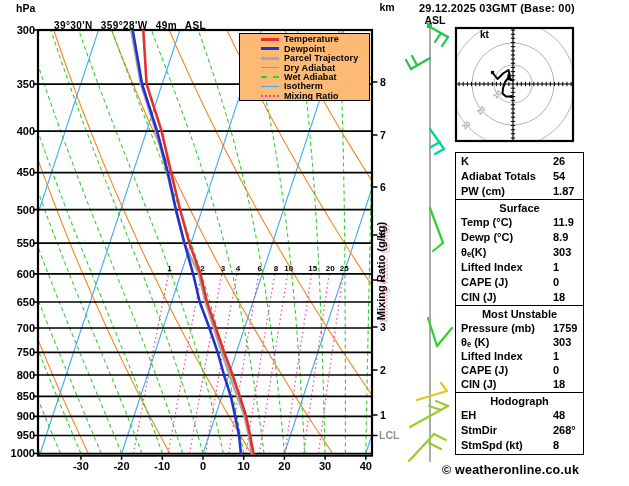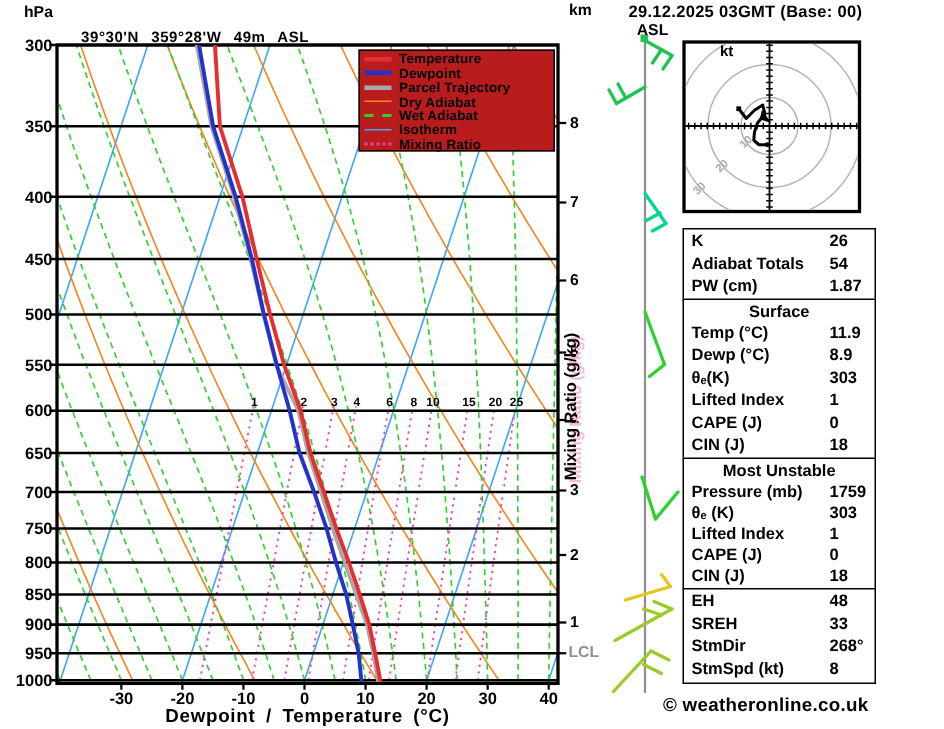--- a/index.html
+++ b/index.html
@@ -12,21 +12,21 @@
   #title{left:54px;top:20px;font-size:10px;letter-spacing:.4px;word-spacing:5px;}
   #date{left:383px;top:2px;font-size:11px;letter-spacing:.2px;margin-left:36px;}
   #km{left:374px;top:1px;width:26px;text-align:center;font-size:10.5px;}
   #asl{left:372px;top:14px;width:30px;text-align:center;font-size:10.5px;margin-left:48px;}
   #lcl{left:379px;top:429px;font-size:10.5px;color:#909090;}
   #kt{left:460px;top:29px;font-size:10px;padding-left:20px;}
   #axis-title{left:38px;top:470px;width:334px;text-align:center;font-size:12.5px;word-spacing:3px;letter-spacing:.5px;}
   #footer{left:442px;top:463px;font-size:12.5px;letter-spacing:.2px;}
   .kmlab{position:absolute;left:380px;width:20px;font-size:10.5px;}
   #legend{position:absolute;left:239px;top:32.5px;width:130.5px;height:68.5px;
-          border:1.8px solid #000;background:#b91c1c;box-sizing:border-box;padding:1px 0 0 3px;}
+          border:1.8px solid #000;background:#fdba74;box-sizing:border-box;padding:1px 0 0 21px;}
   .lrow{display:flex;align-items:center;height:9.45px;font-size:9px;letter-spacing:.1px;}
   .sw{display:inline-block;width:18px;margin-right:5px;}
   #mixlab-black{left:332px;top:265px;font-size:11px;transform:rotate(-90deg);transform-origin:center;z-index:3;}
   #mixlab-pink{left:335px;top:267px;font-size:11px;transform:rotate(-90deg);transform-origin:center;color:#f9b8d9;z-index:2;}
   .ringlab{position:absolute;font-size:7.5px;color:#a8a8a8;transform:rotate(-45deg);font-weight:bold;}
   #table{position:absolute;left:455px;top:151.5px;width:129px;}
   .sec{border:1.6px solid #000;background:#fff;box-sizing:border-box;padding:1px 0;}
   .sec+.sec{margin-top:-1.6px;}
   .shead{text-align:center;font-size:11px;line-height:14px;}
   .trow{position:relative;font-size:11px;line-height:15px;padding-left:5px;}
@@ -284,21 +284,20 @@
       </g>
     </svg>
 
   <span class="abs" id="hpa">hPa</span>
   <span class="abs" id="title">39°30'N 359°28'W 49m ASL</span>
   <span class="abs" id="date">29.12.2025 03GMT (Base: 00)</span>
   <span class="abs" id="km">km</span>
   <span class="abs" id="asl">ASL</span>
   <span class="abs" id="lcl">LCL</span>
   <span class="abs" id="kt">kt</span>
-  <span class="abs" id="axis-title">Dewpoint / Temperature (°C)</span>
   <span class="abs" id="footer">© weatheronline.co.uk</span>
   <span class="abs" id="mixlab-pink">Mixing Ratio (g/kg)</span>
   <span class="abs" id="mixlab-black">Mixing Ratio (g/kg)</span>
 
   <div id="legend">
       <div class="lrow">
         <span class="sw" style="border-top: 3px solid rgb(230, 46, 46);"></span>
         <span>Temperature</span>
       </div>
       <div class="lrow">
@@ -358,19 +357,19 @@
       </div>
       <div class="sec sec3">
         <div class="shead">Most Unstable</div>
         <div class="trow"><span>Pressure (mb)</span><span class="tval">1759</span></div>
         <div class="trow"><span>θₑ (K)</span><span class="tval">303</span></div>
         <div class="trow"><span>Lifted Index</span><span class="tval">1</span></div>
         <div class="trow"><span>CAPE (J)</span><span class="tval">0</span></div>
         <div class="trow"><span>CIN (J)</span><span class="tval">18</span></div>
       </div>
       <div class="sec">
+        <div class="shead">Hodograph</div>
         <div class="trow"><span>EH</span><span class="tval">48</span></div>
-        <div class="trow"><span>SREH</span><span class="tval">33</span></div>
         <div class="trow"><span>StmDir</span><span class="tval">268°</span></div>
         <div class="trow"><span>StmSpd (kt)</span><span class="tval">8</span></div>
       </div>
     </div>
 </div>
 
 </body></html>

